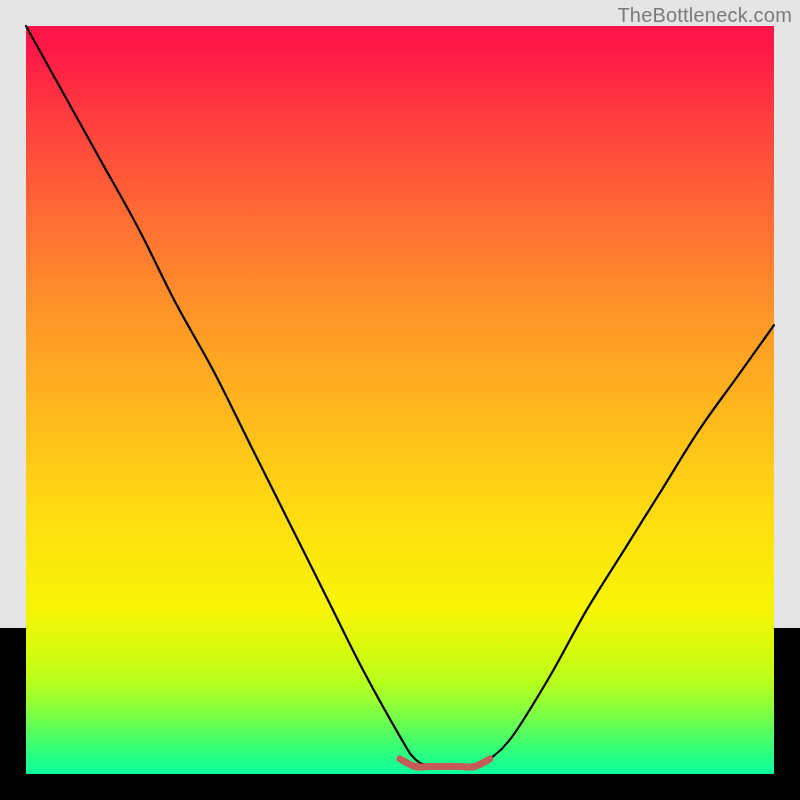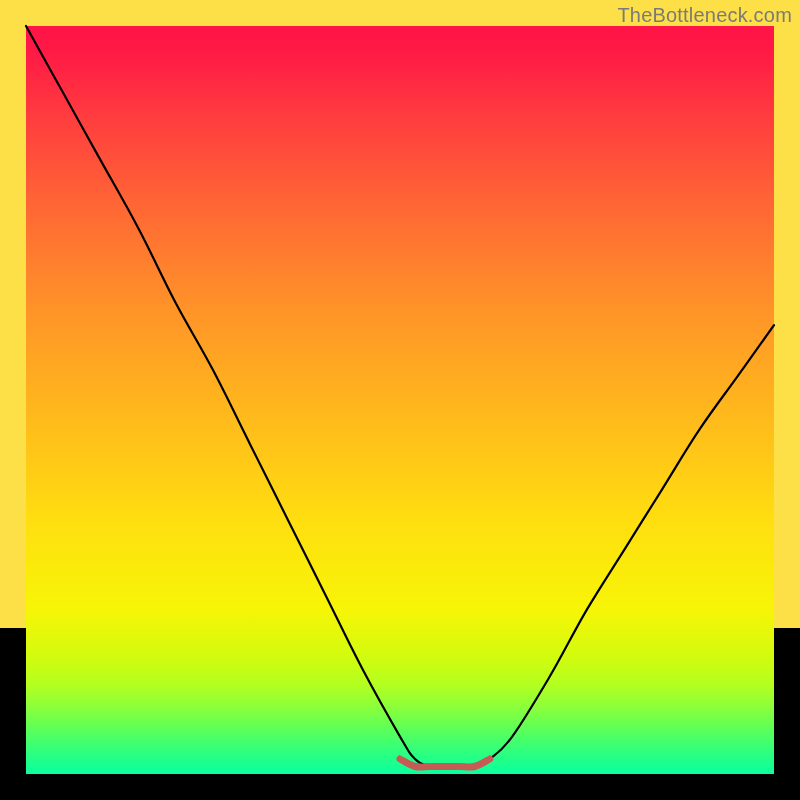--- a/index.html
+++ b/index.html
@@ -10,21 +10,21 @@
     background: #000;
     overflow: hidden;
     font-family: Arial, Helvetica, sans-serif;
   }
   .frame {
     position: absolute;
     left: 0;
     top: 0;
     width: 800px;
     height: 628px;
-    background: #fde047;
+    background: #e5e5e5;
   }
   .plot-area {
     position: absolute;
     left: 26px;
     top: 26px;
     width: 748px;
     height: 748px;
     
     background: linear-gradient(
       to bottom,

